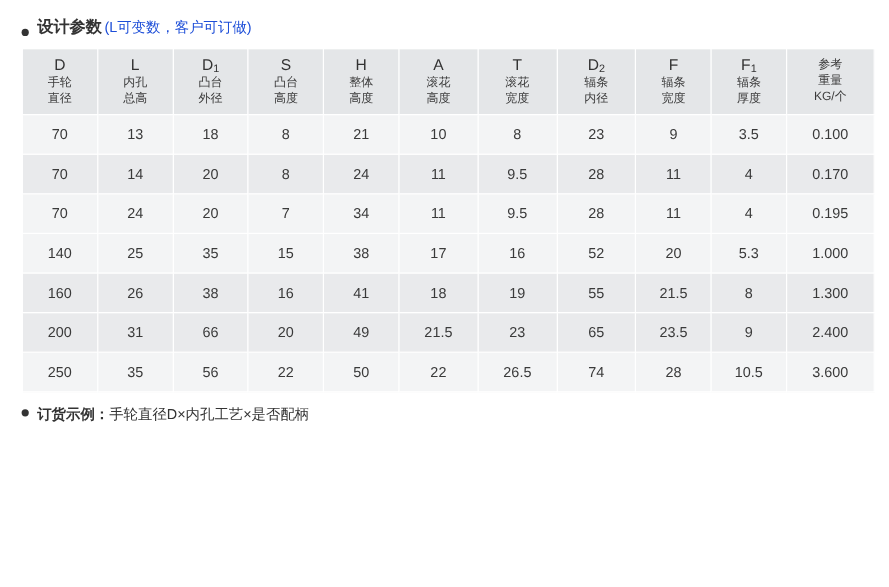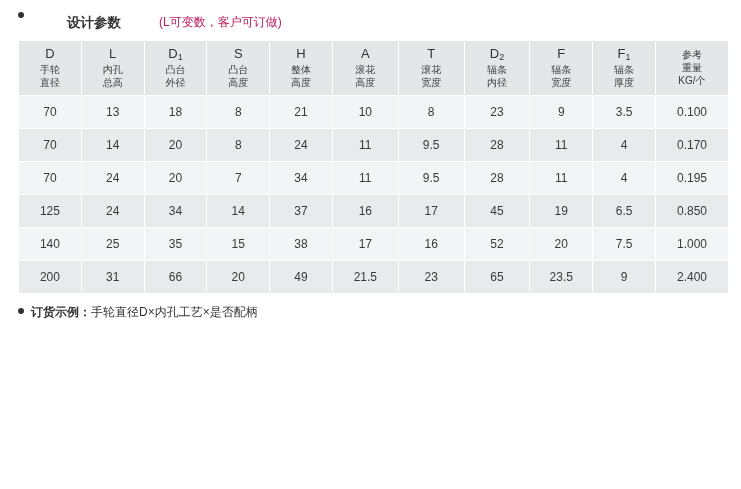--- a/index.html
+++ b/index.html
@@ -17,45 +17,44 @@
   .page {
     position: relative;
     width: 741px;
     height: 489px;
     box-sizing: border-box;
     padding: 10px 14px 0 14px;
   }
   
   .heading-row {
     display: flex;
-    align-items: flex-start;
+    align-items: flex-end;
     margin: 4px 0 8px 4px;
     font-size: 13px;
     color: #333;
-    gap: 36px;
   }
   .bullet {
     width: 6px;
     height: 6px;
     border-radius: 50%;
     background: #333;
     display: inline-block;
     margin-right: 7px;
     position: relative;
     top: -2px;
     flex: 0 0 auto;
   }
   .heading-title {
     font-size: 13.5px;
     font-weight: bold;
     color: #333;
   }
   .heading-sub {
     font-size: 12px;
-    color: #be185d;
+    color: #1d4ed8;
     margin-left: 2px;
   }
   
   table.spec {
     border-collapse: collapse;
     width: 711px;
     table-layout: fixed;
     margin-left: 4px;
   }
   table.spec th, table.spec td {
@@ -228,59 +227,72 @@
         <td>20</td>
         <td>7</td>
         <td>34</td>
         <td>11</td>
         <td>9.5</td>
         <td>28</td>
         <td>11</td>
         <td>4</td>
         <td>0.195</td>
       </tr>
-      <tr class="even">
-        <td>125</td>
-        <td>24</td>
-        <td>34</td>
-        <td>14</td>
-        <td>37</td>
-        <td>16</td>
-        <td>17</td>
-        <td>45</td>
-        <td>19</td>
-        <td>6.5</td>
-        <td>0.850</td>
-      </tr>
       <tr class="odd">
         <td>140</td>
         <td>25</td>
         <td>35</td>
         <td>15</td>
         <td>38</td>
         <td>17</td>
         <td>16</td>
         <td>52</td>
         <td>20</td>
-        <td>7.5</td>
+        <td>5.3</td>
         <td>1.000</td>
+      </tr>
+      <tr class="even">
+        <td>160</td>
+        <td>26</td>
+        <td>38</td>
+        <td>16</td>
+        <td>41</td>
+        <td>18</td>
+        <td>19</td>
+        <td>55</td>
+        <td>21.5</td>
+        <td>8</td>
+        <td>1.300</td>
       </tr>
       <tr class="even">
         <td>200</td>
         <td>31</td>
         <td>66</td>
         <td>20</td>
         <td>49</td>
         <td>21.5</td>
         <td>23</td>
         <td>65</td>
         <td>23.5</td>
         <td>9</td>
         <td>2.400</td>
       </tr>
+      <tr class="odd">
+        <td>250</td>
+        <td>35</td>
+        <td>56</td>
+        <td>22</td>
+        <td>50</td>
+        <td>22</td>
+        <td>26.5</td>
+        <td>74</td>
+        <td>28</td>
+        <td>10.5</td>
+        <td>3.600</td>
+      </tr>
     </tbody>
   </table>
 
   <div class="notes">
     <div class="note-main">
       <span class="bullet"></span>
       <span class="label nowrap">订货示例：</span>
       <span>手轮直径D×内孔工艺×是否配柄</span>
     </div>
 

